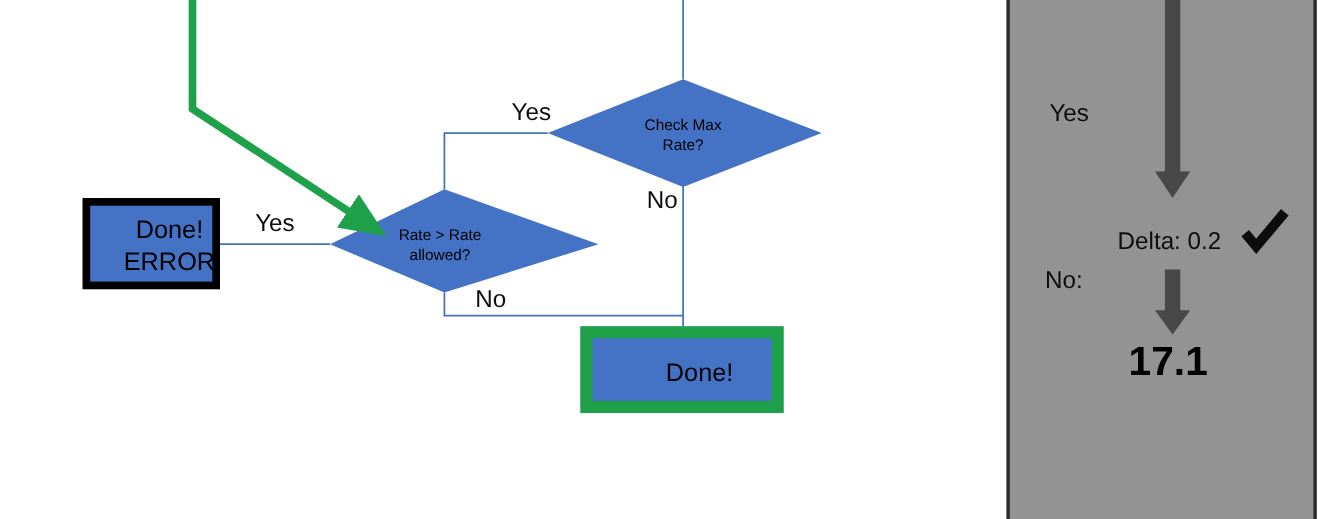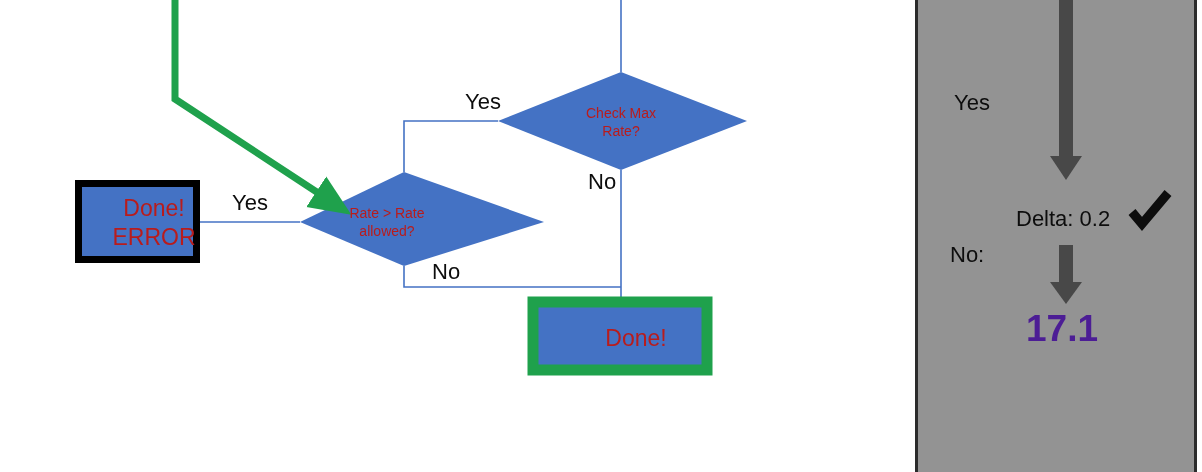--- a/index.html
+++ b/index.html
@@ -21,21 +21,21 @@
   #flow-svg {
     position: absolute;
     left: 0;
     top: 0;
     width: 1202px;
     height: 472px;
   }
   
   .node-label {
     position: absolute;
-    color: #b91c1c;
+    color: #000000;
     font-family: "Liberation Sans", sans-serif;
     text-align: center;
     line-height: 1.25;
     pointer-events: none;
     white-space: pre-line;
   }
   .diamond-label {
     font-size: 14px;
   }
   .box-label {
@@ -66,21 +66,21 @@
   .panel-text {
     position: absolute;
     color: #0d0d0d;
     font-family: "Liberation Sans", sans-serif;
     font-size: 22px;
     line-height: 1;
     white-space: nowrap;
   }
   #panel-value {
     position: absolute;
-    color: #4c1d95;
+    color: #000000;
     font-family: "Liberation Sans", sans-serif;
     font-size: 37px;
     font-weight: bold;
     line-height: 1;
     white-space: nowrap;
   }
   #panel-svg {
     position: absolute;
     left: 0;
     top: 0;
@@ -118,21 +118,21 @@
       <marker id="green-arrow" markerWidth="6" markerHeight="6" refX="3.2" refY="3" orient="auto" markerUnits="strokeWidth">
         <path d="M0,0.4 L6,3 L0,5.6 z" fill="#1fa14c"></path>
       </marker>
     </defs>
     <polyline points="175,-6 175,99 335,204" fill="none" stroke="#1fa14c" stroke-width="7" stroke-linejoin="miter" marker-end="url(#green-arrow)"></polyline>
   </svg>
 
   <div class="node-label diamond-label" style="left:546px; top:105px; width:150px;">Check Max
 Rate?</div>
 
-  <div class="node-label diamond-label" style="left:312px; top:205px; width:150px;">Rate &gt; Rate
+  <div class="node-label diamond-label" style="left:325px; top:205px; width:150px;">Rate &gt; Rate
 allowed?</div>
 
   <div class="node-label box-label" style="left:82px; top:194px; width:112px;">Done!
 ERROR</div>
 
   <div class="node-label box-label" style="left:538px; top:324px; width:164px;">Done!</div>
 
   <div class="edge-label" style="left:465px; top:91px;">Yes</div>
 
   <div class="edge-label" style="left:588px; top:171px;">No</div>

